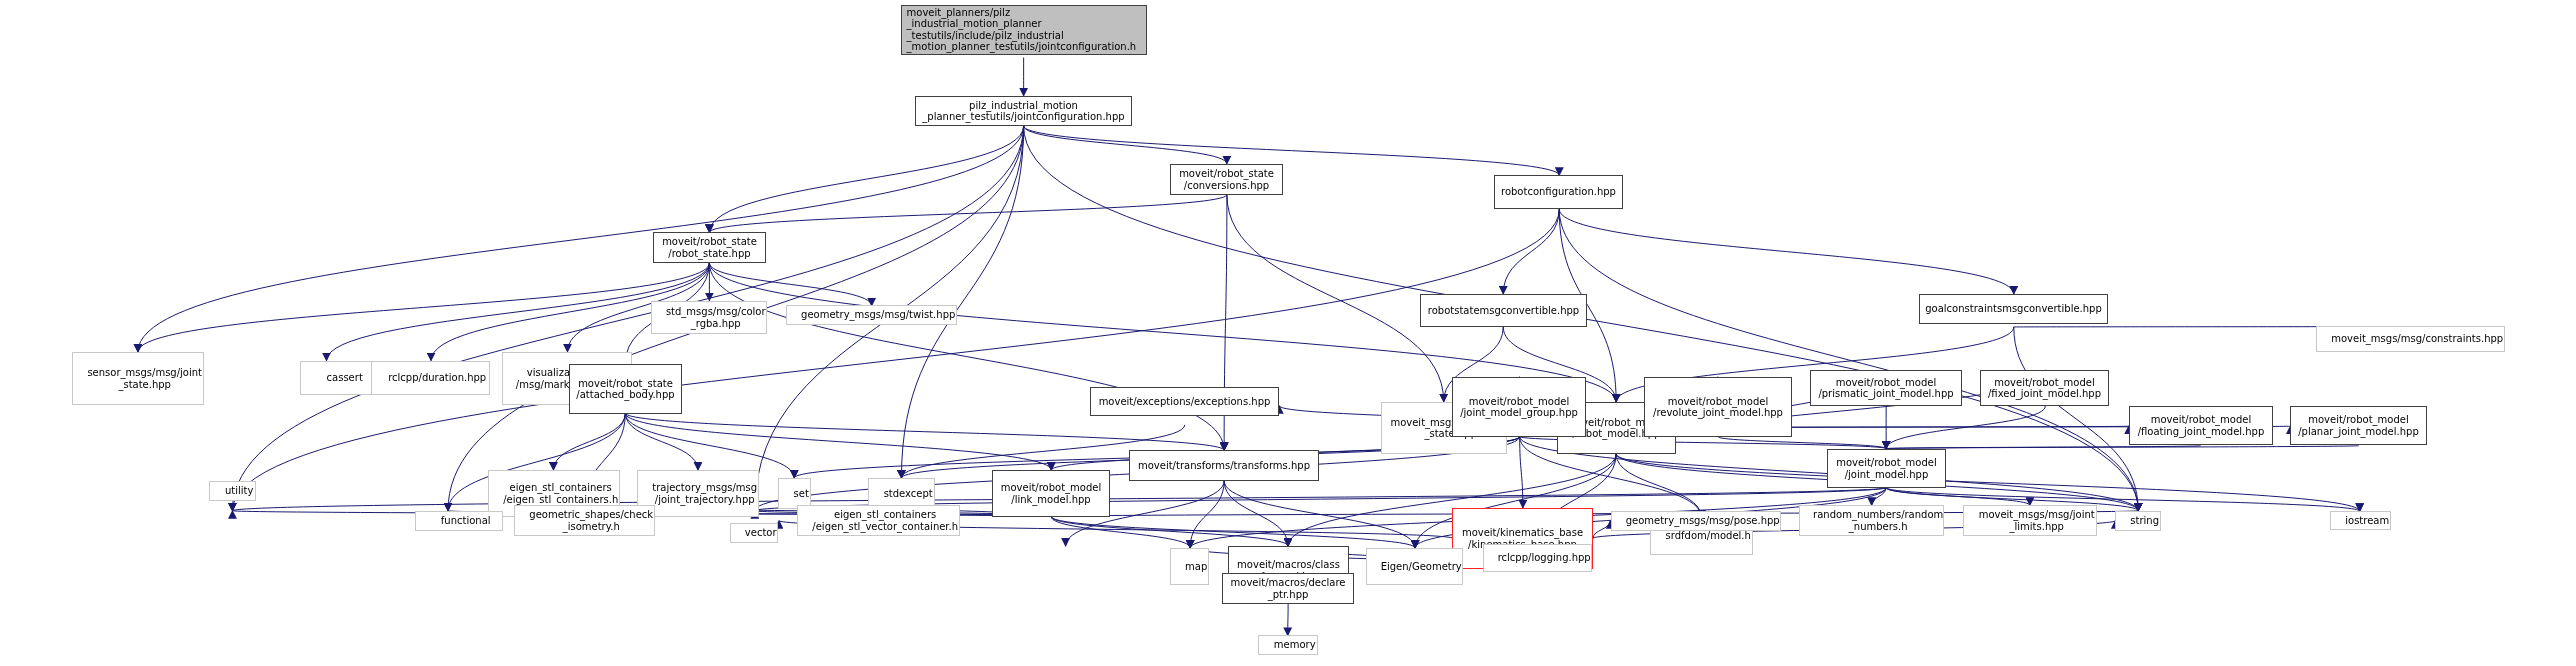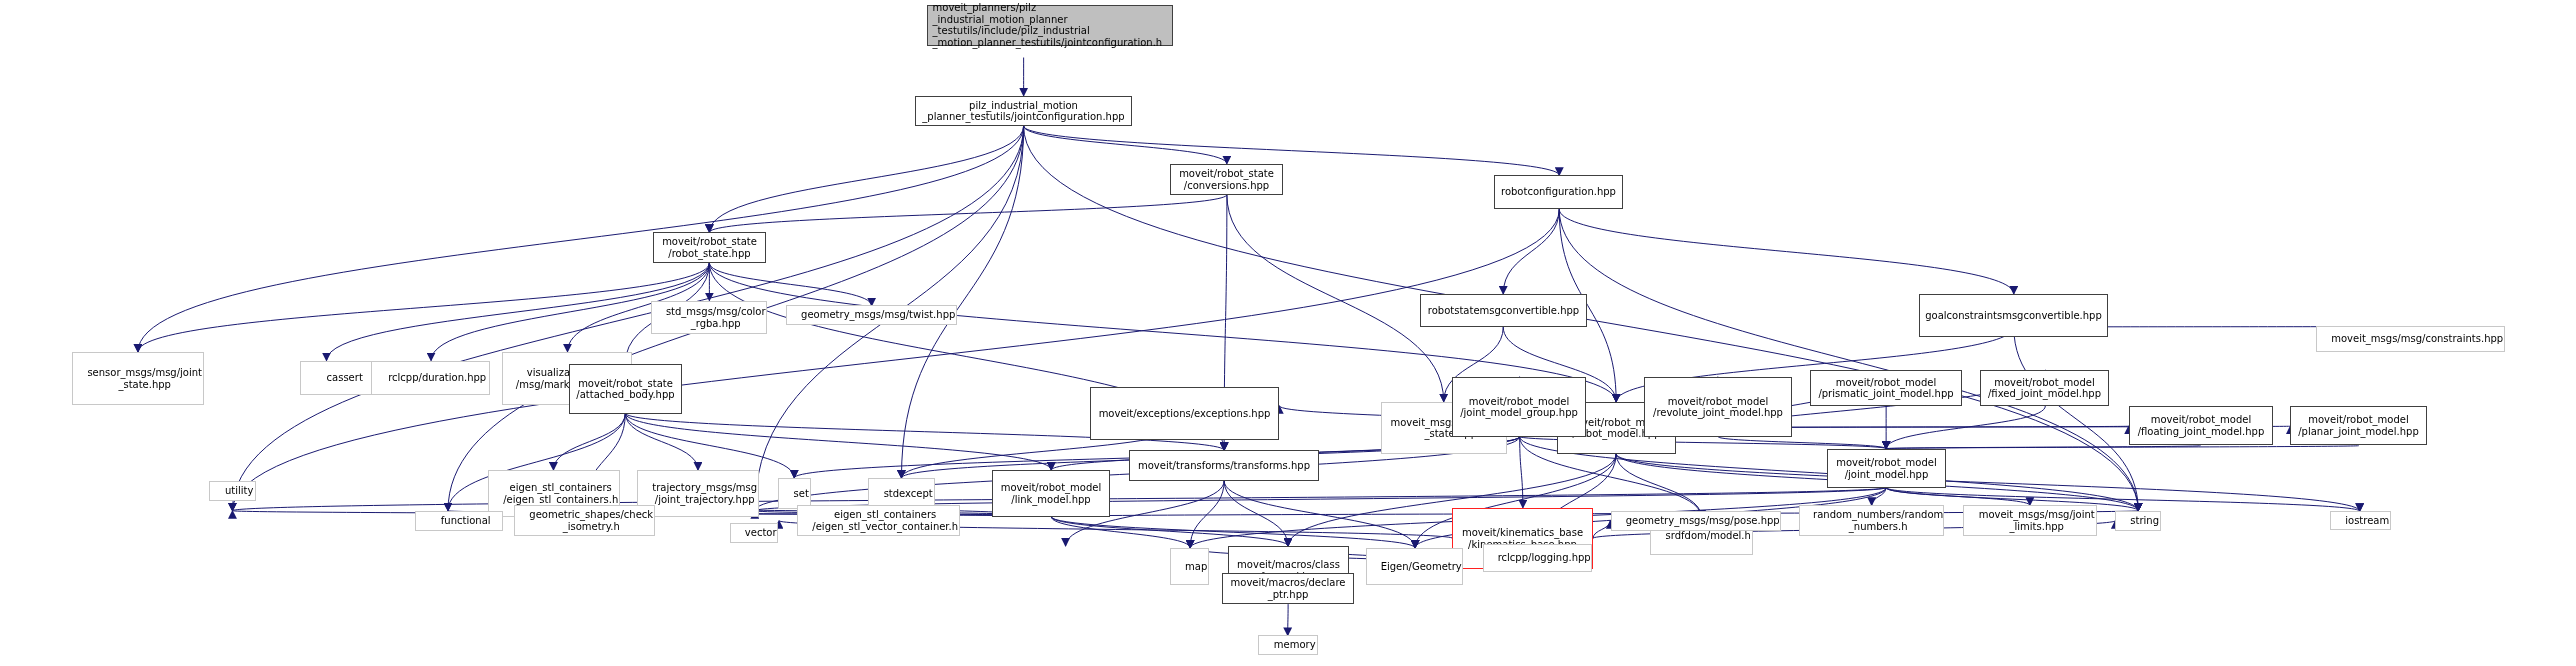--- a/index.html
+++ b/index.html
@@ -115,50 +115,50 @@
       <path d="M2463.839285714286,636.7142857142857 C2463.839285714286,648.3571428571429 2651.569776407093,648.3571428571429 2651.569776407093,660" fill="none" stroke="#191970" stroke-width="1.3" marker-end="url(#arrow)"></path>
       <path d="M2463.839285714286,636.7142857142857 C2463.839285714286,651.8571428571429 2793.160627088152,651.8571428571429 2793.160627088152,667" fill="none" stroke="#191970" stroke-width="1.3" marker-end="url(#arrow)"></path>
       <path d="M2463.839285714286,636.7142857142857 C2463.839285714286,652.1904761904761 3082.5,652.1904761904761 3082.5,667.6666666666666" fill="none" stroke="#191970" stroke-width="1.3" marker-end="url(#arrow)"></path>
       <path d="M2463.839285714286,636.7142857142857 C2463.839285714286,651.8571428571429 986.033163265306,651.8571428571429 986.033163265306,667" fill="none" stroke="#191970" stroke-width="1.3" marker-end="url(#arrow)"></path>
       <path d="M2463.839285714286,636.7142857142857 C2463.839285714286,676.1632653061224 1554.6938775510205,676.1632653061224 1554.6938775510205,715.6122448979592" fill="none" stroke="#191970" stroke-width="1.3" marker-end="url(#arrow)"></path>
       <path d="M2463.839285714286,636.7142857142857 C2463.839285714286,676.1632653061224 1848.5714285714287,676.1632653061224 1848.5714285714287,715.6122448979592" fill="none" stroke="#191970" stroke-width="1.3" marker-end="url(#arrow)"></path>
       <path d="M2463.839285714286,636.7142857142857 C2463.839285714286,651.8571428571429 303.63520408163265,651.8571428571429 303.63520408163265,667" fill="none" stroke="#191970" stroke-width="1.3" marker-end="url(#arrow)"></path>
       <path d="M1682.5,776.8367346938776 C1682.5,762.4183673469388 1682.6530612244899,762.4183673469388 1682.6530612244899,748" fill="none" stroke="#191970" stroke-width="1.3" marker-end="url(#arrow)"></path>
       <path d="M1682.6530612244899,789 C1682.6530612244899,809.5 1682.142857142857,809.5 1682.142857142857,830" fill="none" stroke="#191970" stroke-width="1.3" marker-end="url(#arrow)"></path>
     </svg>
-<div class="node root" style="left: 927px; top: 4.6px; width: 246px; height: 41px;">moveit_planners/pilz
+<div class="node root" style="left: 901px; top: 4.6px; width: 246px; height: 50px;">moveit_planners/pilz
 _industrial_motion_planner
 _testutils/include/pilz_industrial
 _motion_planner_testutils/jointconfiguration.h</div>
     <div class="node internal" style="left: 915px; top: 96px; width: 217px; height: 30px;">pilz_industrial_motion
 _planner_testutils/jointconfiguration.hpp</div>
     <div class="node internal" style="left: 1170px; top: 164px; width: 113px; height: 31px;">moveit/robot_state
 /conversions.hpp</div>
     <div class="node internal" style="left: 1494px; top: 175px; width: 129px; height: 34px;">robotconfiguration.hpp</div>
     <div class="node internal" style="left: 653px; top: 232px; width: 113px; height: 31px;">moveit/robot_state
 /robot_state.hpp</div>
     <div class="node internal" style="left: 1420px; top: 294px; width: 167px; height: 33px;">robotstatemsgconvertible.hpp</div>
-    <div class="node internal" style="left: 1919px; top: 294px; width: 189px; height: 43px;">goalconstraintsmsgconvertible.hpp</div>
+    <div class="node internal" style="left: 1919px; top: 294px; width: 189px; height: 30px;">goalconstraintsmsgconvertible.hpp</div>
     <div class="node external" style="left: 72px; top: 352px; width: 132px; height: 53px;">sensor_msgs/msg/joint
 _state.hpp</div>
     <div class="node external" style="left: 300px; top: 361px; width: 76px; height: 34px;">cassert</div>
     <div class="node external" style="left: 371px; top: 361px; width: 119px; height: 34px;">rclcpp/duration.hpp</div>
     <div class="node external" style="left: 502px; top: 352px; width: 130px; height: 53px;">visualization_msgs
 /msg/marker_array.hpp</div>
     <div class="node external" style="left: 651px; top: 301px; width: 116px; height: 33px;">std_msgs/msg/color
 _rgba.hpp</div>
     <div class="node external" style="left: 786px; top: 305px; width: 171px; height: 20px;">geometry_msgs/msg/twist.hpp</div>
     <div class="node external" style="left: 1381px; top: 402px; width: 126px; height: 52px;">moveit_msgs/msg/robot
 _state.hpp</div>
     <div class="node internal" style="left: 1557px; top: 402px; width: 119px; height: 52px;">moveit/robot_model
 /robot_model.hpp</div>
     <div class="node external" style="left: 2316px; top: 326px; width: 189px; height: 26px;">moveit_msgs/msg/constraints.hpp</div>
     <div class="node internal" style="left: 569px; top: 364px; width: 113px; height: 50px;">moveit/robot_state
 /attached_body.hpp</div>
-    <div class="node internal" style="left: 1090px; top: 387px; width: 189px; height: 53px;">moveit/exceptions/exceptions.hpp</div>
+    <div class="node internal" style="left: 1090px; top: 387px; width: 189px; height: 29px;">moveit/exceptions/exceptions.hpp</div>
     <div class="node internal" style="left: 1452px; top: 377px; width: 134px; height: 60px;">moveit/robot_model
 /joint_model_group.hpp</div>
     <div class="node internal" style="left: 1644px; top: 377px; width: 148px; height: 60px;">moveit/robot_model
 /revolute_joint_model.hpp</div>
     <div class="node internal" style="left: 1810px; top: 370px; width: 152px; height: 36px;">moveit/robot_model
 /prismatic_joint_model.hpp</div>
     <div class="node internal" style="left: 1980px; top: 370px; width: 129px; height: 36px;">moveit/robot_model
 /fixed_joint_model.hpp</div>
     <div class="node internal" style="left: 2129px; top: 406px; width: 144px; height: 39px;">moveit/robot_model
 /floating_joint_model.hpp</div>

